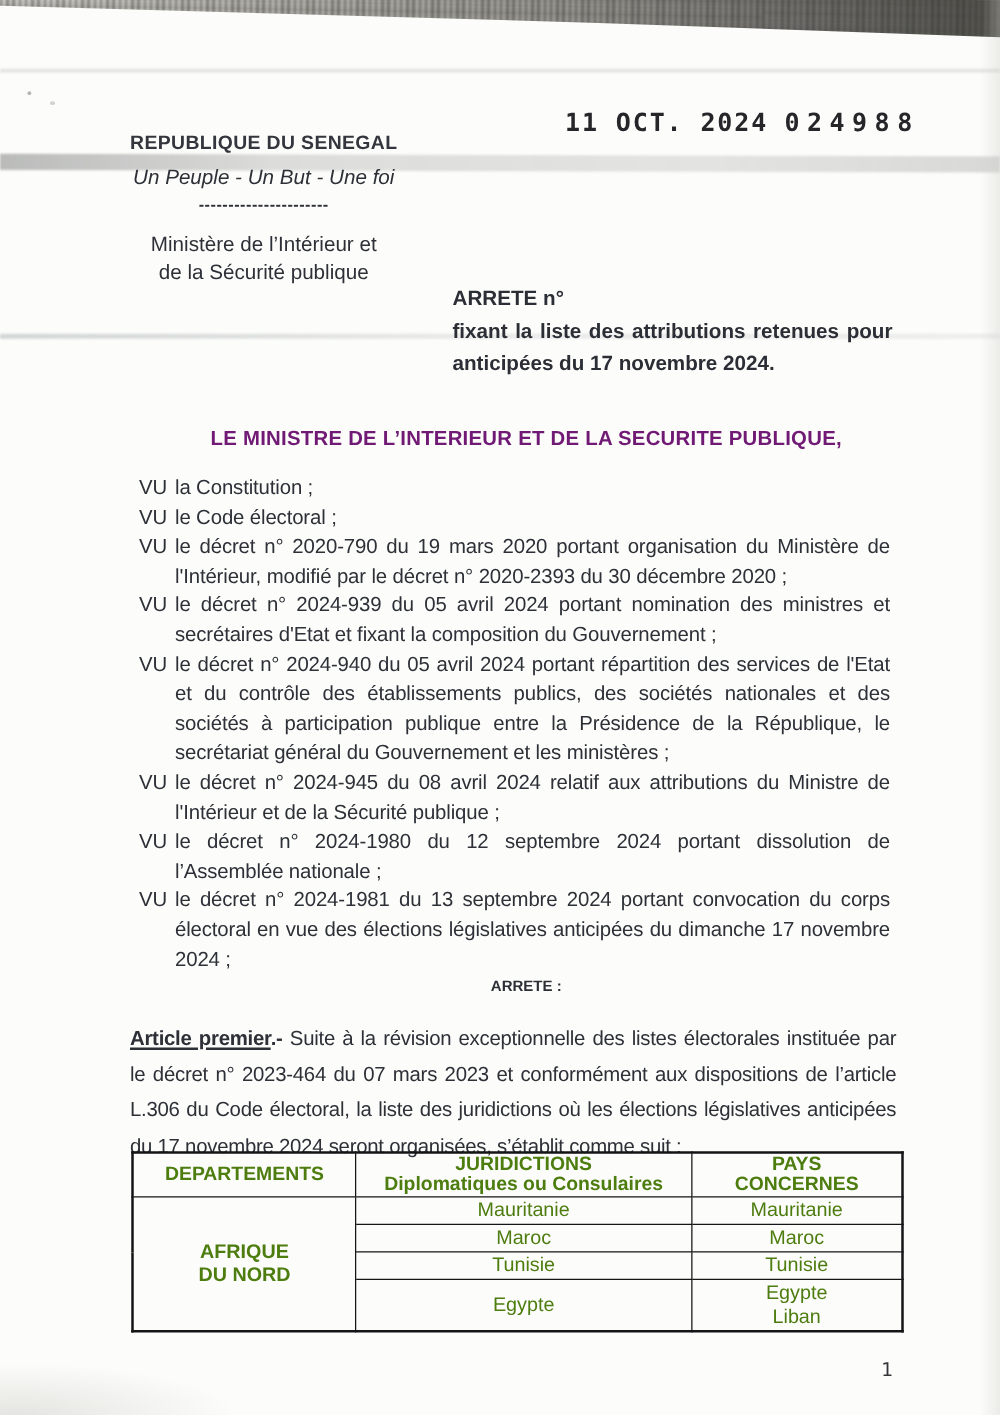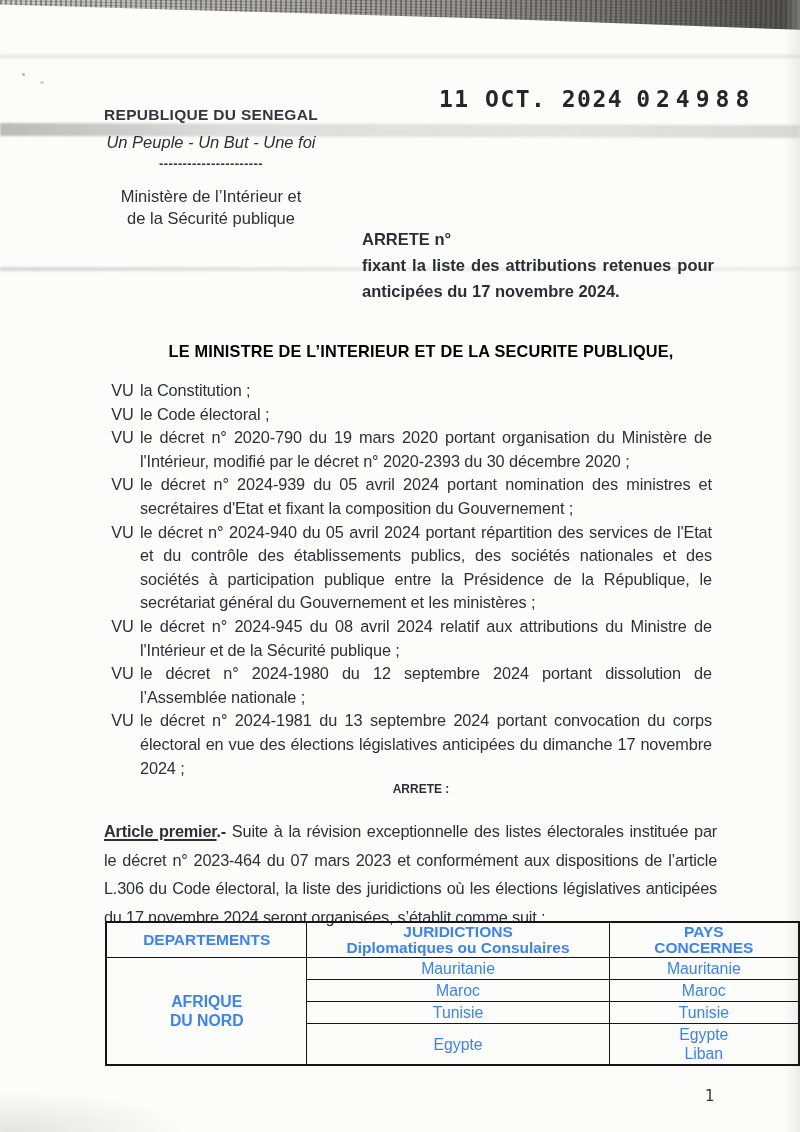--- a/index.html
+++ b/index.html
@@ -35,53 +35,53 @@
   }
   .edge-shade{position:absolute;top:0;right:0;width:16px;height:1132px;
     background:linear-gradient(90deg, transparent, rgba(204,204,198,0.35));}
   .corner-shade{position:absolute;left:0;bottom:0;width:190px;height:42px;
     background:radial-gradient(ellipse at 8% 100%, rgba(190,190,184,0.38), transparent 70%);}
   .speck{position:absolute;border-radius:50%;background:rgba(120,120,116,0.55);}
   .speck-a{top:73px;left:22px;width:3px;height:3px;}
   .speck-b{top:81px;left:40px;width:4px;height:3px;opacity:.6;}
   
   .stamp{
-    position:absolute;left:439px;top:86px;white-space:nowrap;
+    position:absolute;left:452px;top:86px;white-space:nowrap;
     font-family:"DejaVu Sans Mono", monospace;
-    font-size:23px;font-weight:600;color:#26262a;letter-spacing:1.5px;
+    font-size:20px;font-weight:600;color:#26262a;letter-spacing:1.5px;
   }
   .stamp .num{margin-left:13px;letter-spacing:6px;}
   
   .letterhead{position:absolute;left:101px;top:106px;width:220px;text-align:center;}
   .republic{font-weight:bold;font-size:15.5px;letter-spacing:0.3px;white-space:nowrap;color:#33363d;}
   .motto{font-style:italic;font-size:16.5px;margin-top:9px;white-space:nowrap;}
   .lh-sep{font-size:13px;font-weight:bold;letter-spacing:0.4px;line-height:10px;margin-top:7px;color:#2d3037;}
   .ministry{font-size:16.5px;margin-top:16px;line-height:22px;white-space:pre-line;}
   
   .title-block{position:absolute;left:362px;top:226px;width:352px;font-weight:bold;font-size:16.5px;line-height:26px;color:#2b2e35;}
   .title-line{text-align:left;}
   .title-line.just{text-align:justify;text-align-last:justify;}
   
-  .salutation{position:absolute;left:112px;top:342px;width:618px;text-align:center;font-weight:bold;font-size:16.3px;letter-spacing:0.2px;color:#000000;white-space:nowrap;}
+  .salutation{position:absolute;left:112px;top:342px;width:618px;text-align:center;font-weight:bold;font-size:16.3px;letter-spacing:0.2px;color:#701a75;white-space:nowrap;}
   
   .visas{position:absolute;left:105px;top:379px;width:607px;font-size:16.3px;line-height:23.6px;letter-spacing:-0.1px;}
   .visa{display:flex;}
   .visa-label{flex:0 0 35px;text-align:center;}
   .visa-text{flex:1;text-align:justify;}
   
   .enacting{position:absolute;left:112px;top:782px;width:618px;text-align:center;font-weight:bold;font-size:12px;color:#2b2e35;}
   
   .article{position:absolute;left:104px;top:817px;width:613px;font-size:16.3px;line-height:28.6px;text-align:justify;letter-spacing:-0.2px;}
   .article-label{font-weight:bold;text-decoration:underline;text-decoration-thickness:1.5px;text-underline-offset:2px;}
   .article-sep{font-weight:bold;}
   
   .juris-table{
-    position:absolute;left:105px;top:921px;width:695px;
+    position:absolute;left:105px;top:921px;width:618px;
     border-collapse:collapse;table-layout:fixed;
-    font-size:15.8px;color:#3b82f6;
+    font-size:15.8px;color:#4d7c0f;
     border:2.2px solid #141517;
   }
   .juris-table th,.juris-table td{border:1.6px solid #141517;text-align:center;vertical-align:middle;padding:0 4px;}
   .juris-table thead th{font-weight:bold;font-size:15.5px;line-height:16.5px;height:34px;}
   .row-country td{height:21px;line-height:19px;}
   .row-last td{height:40px;line-height:19px;}
   .region-cell{font-weight:bold;line-height:20px;}
   .pre{white-space:pre-line;}
   .col-dep{width:29%;}.col-jur{width:43.6%;}.col-pay{width:27.4%;}
   

